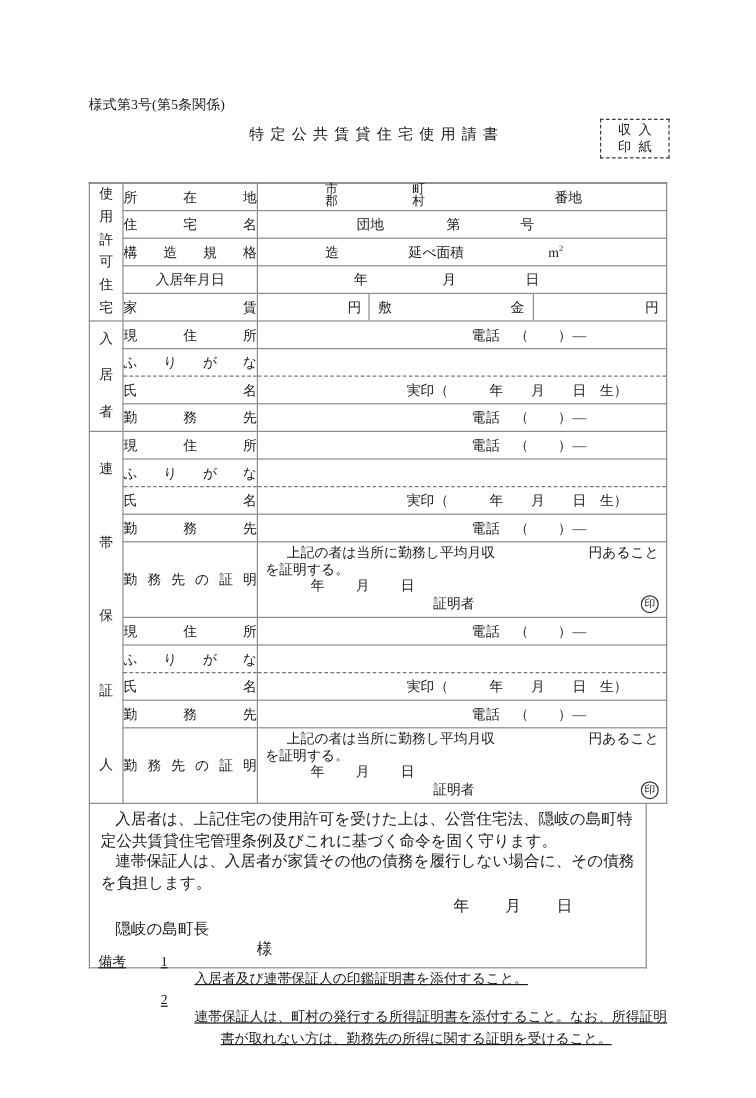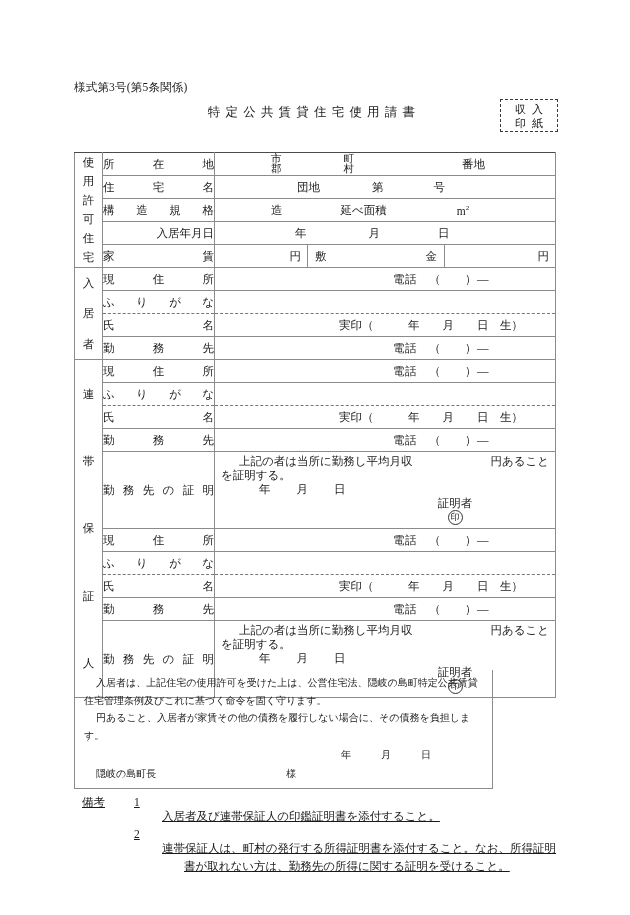--- a/index.html
+++ b/index.html
@@ -102,21 +102,21 @@
   .label-cell {
     width: 112px;
     padding: 0 7px 0 7px;
   }
   .lbl {
     display: flex;
     justify-content: space-between;
     font-size: 11.5px;
     width: 100%;
   }
-  .lbl.plain { display: block; text-align: right; }
+  .lbl.plain { display: block; text-align: center; }
 
   .val-cell { padding: 0 6px; }
 
   
   .v-line {
     display: flex;
     align-items: center;
     width: 100%;
     font-size: 11.5px;
   }
@@ -152,57 +152,57 @@
     align-items: baseline;
   }
   .cert-l1 .c-indent { padding-left: 18px; text-align: right; }
   .cert-l2 { }
   .cert-l3 { padding-left: 38px; letter-spacing: 0px; }
   .cert-l3 .d-sp { display: inline-block; width: 26px; }
   .cert-l4 {
     display: flex;
     align-items: center;
     padding-left: 140px;
-    flex-direction: column;
   }
   .seal {
     display: inline-block;
     width: 13px;
     height: 13px;
     border: 1px solid #333;
     border-radius: 50%;
     font-size: 9px;
     line-height: 12px;
     text-align: center;
   }
 
   
   .decl {
     position: absolute;
     left: 74px;
-    width: 419px;
+    width: 465px;
     box-sizing: border-box;
     border: 1px solid #8b8b8b;
     border-top: none;
-    font-size: 10px;
+    font-size: 13px;
     line-height: 17.5px;
     padding: 4px 9px 6px 9px;
   }
   .decl p { margin: 0; text-indent: 12px; }
   .decl .date-line {
     text-align: right;
     padding-right: 52px;
     text-indent: 0;
     margin-top: 2px;
   }
   .decl .date-line .d-sp { display: inline-block; width: 30px; }
   .decl .addressee {
     text-indent: 12px;
     margin-top: 1px;
     display: flex;
+    flex-direction: column;
   }
   .decl .addressee .sama { padding-left: 118px; }
 
   
   .notes {
     position: absolute;
     left: 82px;
     width: 480px;
     font-size: 11.5px;
     line-height: 18px;
@@ -617,21 +617,21 @@
             </div>
           </div>
         </td>
       </tr>
 
     </tbody>
   </table>
 
   <div class="decl" id="decl-box" style="top: 670px;">
     <p>入居者は、上記住宅の使用許可を受けた上は、公営住宅法、隠岐の島町特定公共賃貸住宅管理条例及びこれに基づく命令を固く守ります。</p>
-    <p>円あること、入居者が家賃その他の債務を履行しない場合に、その債務を負担します。</p>
+    <p>連帯保証人は、入居者が家賃その他の債務を履行しない場合に、その債務を負担します。</p>
     <p class="date-line">
       <span>年</span><span class="d-sp"></span><span>月</span><span class="d-sp"></span><span>日</span>
     </p>
     <p class="addressee">
       <span>隠岐の島町長</span>
       <span class="sama">様</span>
     </p>
   </div>
 
   <div class="notes" id="notes-box" style="top: 793px;">

